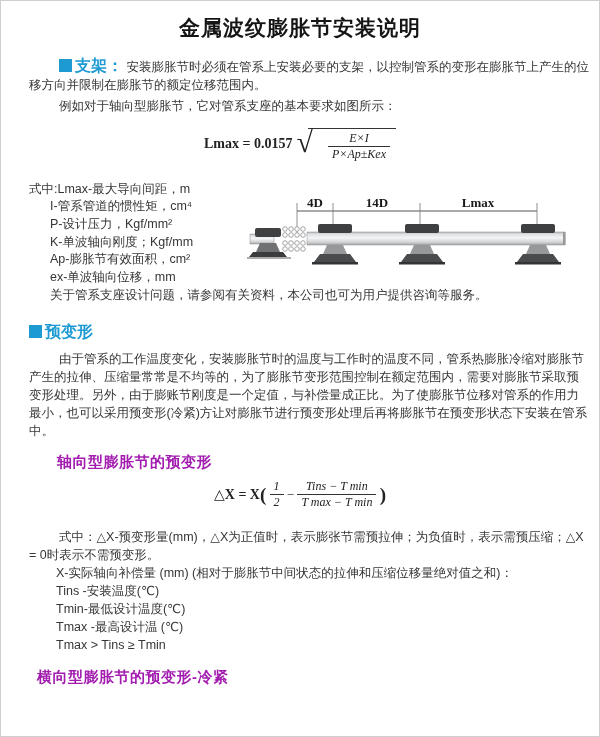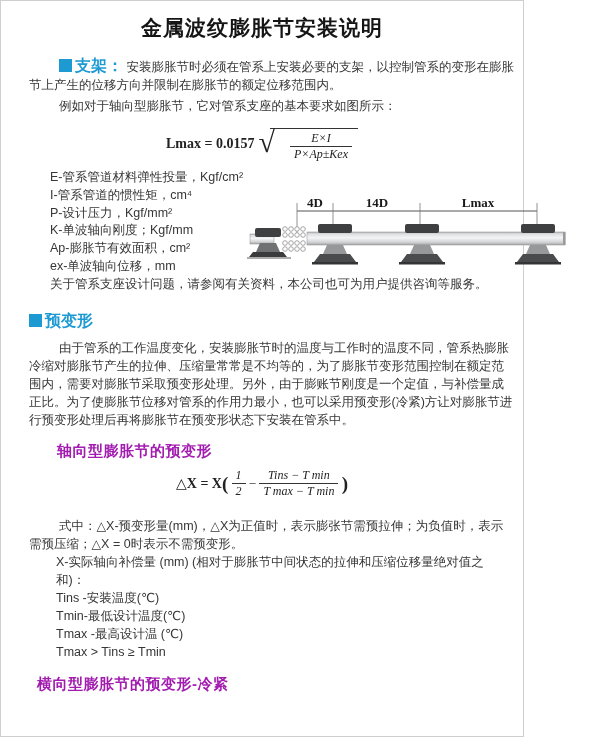--- a/index.html
+++ b/index.html
@@ -1,18 +1,18 @@
 <!DOCTYPE html>
 <html><head>
 <meta charset="utf-8">
 <style>
   html,body{margin:0;padding:0;background:#fff;}
   body{width:600px;height:737px;overflow:hidden;
        font-family:"Liberation Sans","DejaVu Sans",sans-serif;color:#333;}
-  .page{position:relative;width:524px;height:737px;box-sizing:border-box;
+  .page{position:relative;width:600px;height:737px;box-sizing:border-box;
         border:1px solid #cfcfcf;background:#fff;}
   .title{margin:0;padding-top:13px;text-align:center;font-size:21px;
          font-weight:bold;color:#151515;letter-spacing:1px;}
   p{margin:0;font-size:12.5px;line-height:18px;color:#363636;}
   .body-para{margin:15px 9px 0 28px;text-indent:30px;}
   .example{margin:3px 15px 0 28px;text-indent:30px;}
   .sec-head{font-size:16px;font-weight:bold;color:#1e9ad3;white-space:nowrap;}
   .sq{display:inline-block;width:13px;height:13px;background:#1e9ad3;
       margin-right:3px;vertical-align:-1px;}
   .sec-head-block{margin:17px 0 0 28px;font-size:16px;font-weight:bold;color:#1e9ad3;}
@@ -49,23 +49,23 @@
   <h1 class="title">金属波纹膨胀节安装说明</h1>
 
   <p class="body-para"><span class="sec-head"><span class="sq"></span><span>支架：</span></span> <span>安装膨胀节时必须在管系上安装必要的支架，以控制管系的变形在膨胀节上产生的位移方向并限制在膨胀节的额定位移范围内。</span></p>
 
   <p class="example">例如对于轴向型膨胀节，它对管系支座的基本要求如图所示：</p>
 
   <div class="formula f1">
     <span class="flhs">Lmax = 0.0157</span><span class="sqrt">√</span><span class="frac radicand"><span class="num">E×I</span><span class="den">P×Ap±Kex</span></span>
   </div>
 
+  <p class="where-line"><span>式中:</span><span>Lmax-最大导向间距，m</span></p>
 
   <div class="def-list">
-    <p>E-管系管道材料弹性投量，Kgf/cm²</p>
     <p>I-管系管道的惯性矩，cm⁴</p>
     <p>P-设计压力，Kgf/mm²</p>
     <p>K-单波轴向刚度；Kgf/mm</p>
     <p>Ap-膨胀节有效面积，cm²</p>
     <p>ex-单波轴向位移，mm</p>
     <p>关于管系支座设计问题，请参阅有关资料，本公司也可为用户提供咨询等服务。</p>
   </div>
 
   <svg class="diagram" viewBox="0 0 352 100" xmlns="http://www.w3.org/2000/svg">
     <defs>

